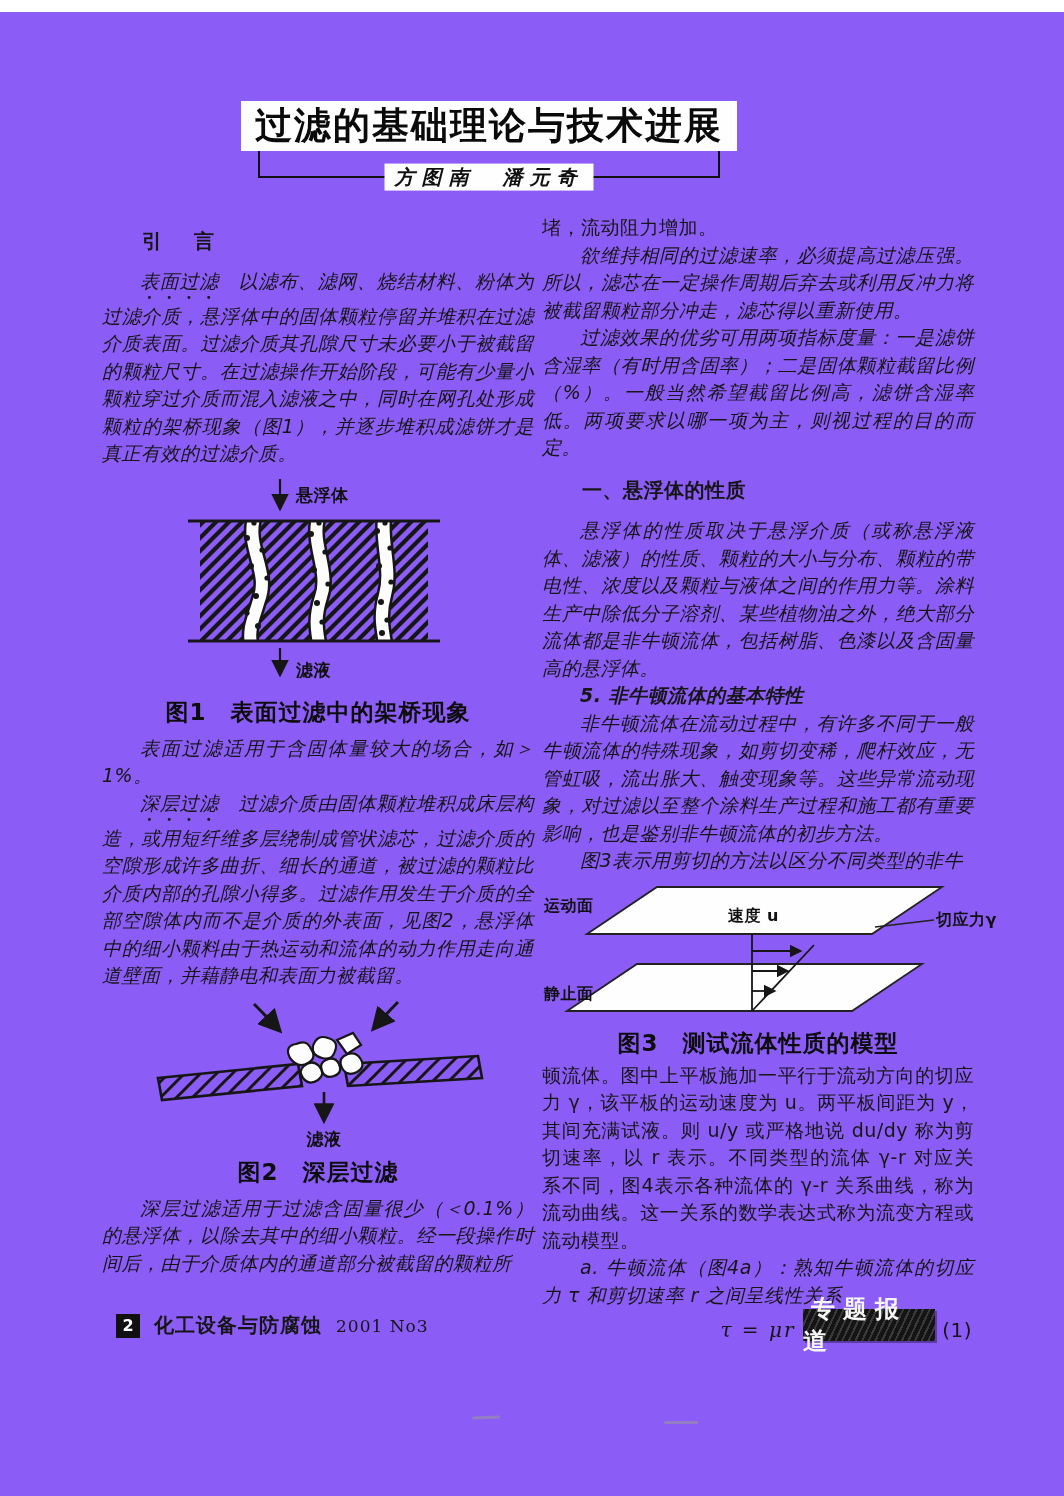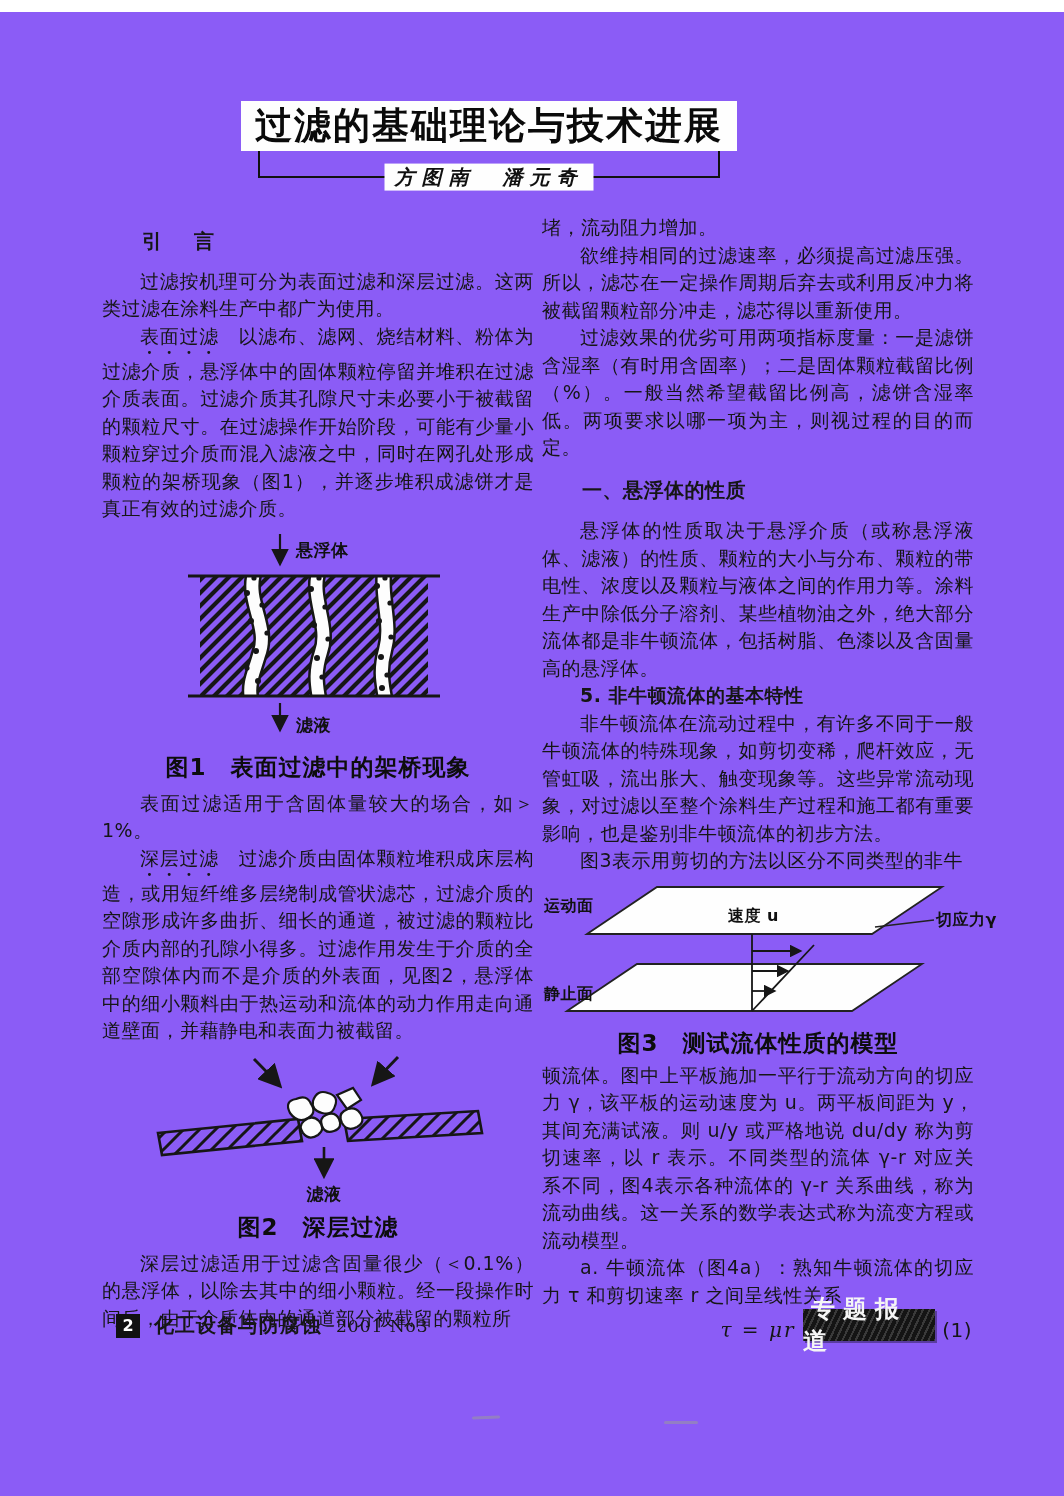--- a/index.html
+++ b/index.html
@@ -25,21 +25,21 @@
     background:#fefefe; padding:0 10px; white-space:nowrap;
     font-family:Liberation Serif, serif;
     font-style:italic; font-weight:bold; font-size:20px; letter-spacing:7px;
     color:#101010;
   }
   
   .col { position:absolute; width:432px; font-size:19px; letter-spacing:0.5px; }
   .col-left  { left:102px; top:216px;  line-height:27.5px; }
   .col-right { left:542px; top:202px;  line-height:27.5px; }
   .col p { text-align:justify; }
-  .indent { text-indent:2em; }
+  .indent { text-indent:2em;font-style:italic; }
   .emph {
     -webkit-text-emphasis:filled dot #161616;
     text-emphasis:filled dot #161616;
     -webkit-text-emphasis-position:under right;
     text-emphasis-position:under right;
   }
   h2.intro { font-size:20px; font-weight:bold; letter-spacing:6px; text-indent:2em; margin-bottom:12px; }
   h3.section { font-size:20px; font-weight:bold; text-indent:2em; margin:15px 0 13px 0; }
   p.sub { font-weight:bold; }
   
@@ -75,21 +75,20 @@
 
 <div class="page">
 
   <div class="title-box">
     <div class="main-title">过滤的基础理论与技术进展</div>
     <div class="authors">方图南　潘元奇</div>
   </div>
 
   <div class="col col-left">
     <h2 class="intro">引　言</h2>
-    <p class="indent">过滤按机理可分为表面过滤和深层过滤。这两类过滤在涂料生产中都广为使用。</p>
     <p class="indent"><span class="emph">表面过滤</span><span>　以滤布、滤网、烧结材料、粉体为过滤介质，悬浮体中的固体颗粒停留并堆积在过滤介质表面。过滤介质其孔隙尺寸未必要小于被截留的颗粒尺寸。在过滤操作开始阶段，可能有少量小颗粒穿过介质而混入滤液之中，同时在网孔处形成颗粒的架桥现象（图1），并逐步堆积成滤饼才是真正有效的过滤介质。</span></p>
 
     <figure>
       <svg width="320" height="212" viewBox="0 0 320 212">
         <defs>
           <pattern id="hatch1" patternUnits="userSpaceOnUse" width="13" height="13">
             <path d="M-3,3 l6,-6 M0,13 L13,0 M10,16 l6,-6" stroke="#161616" stroke-width="4.2"></path>
           </pattern>
           <marker id="ah1" viewBox="0 0 10 10" refX="8" refY="5" markerWidth="8" markerHeight="8" orient="auto">
             <path d="M0,0 L10,5 L0,10 z" fill="#161616"></path>

